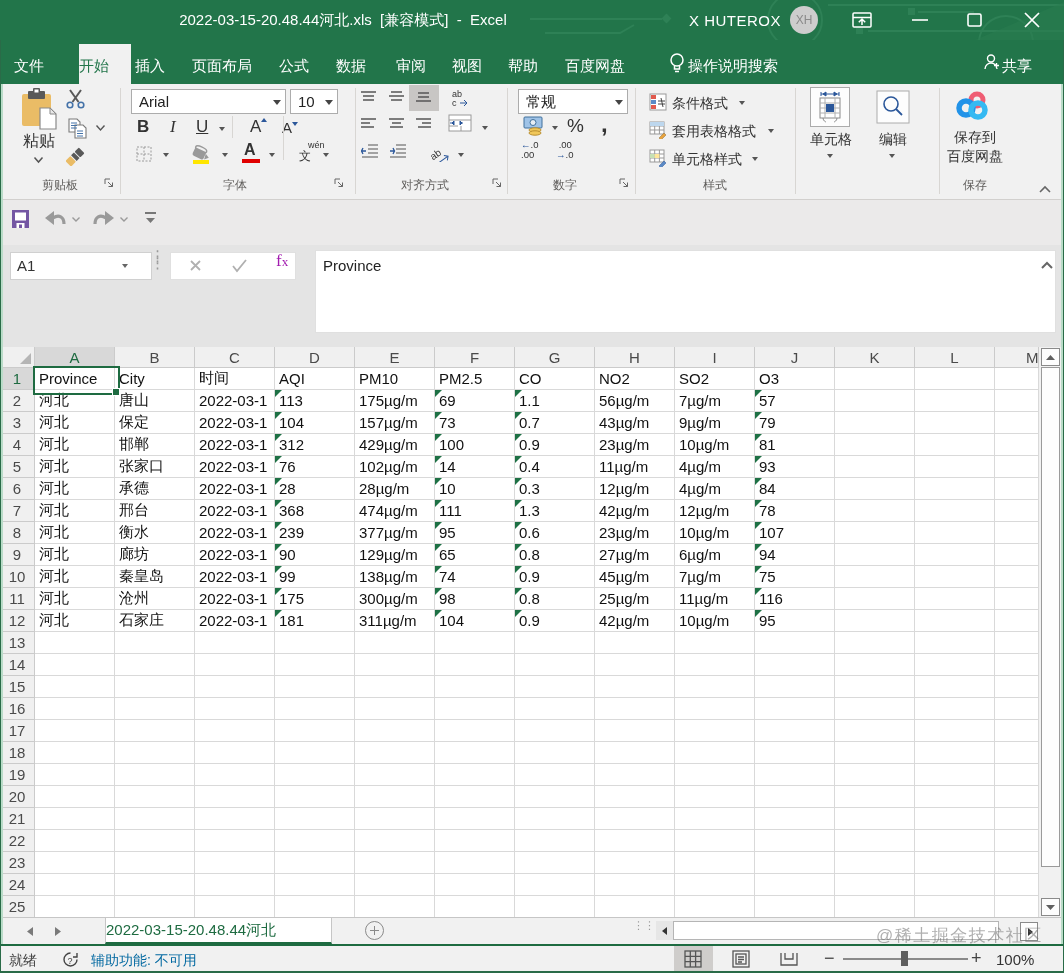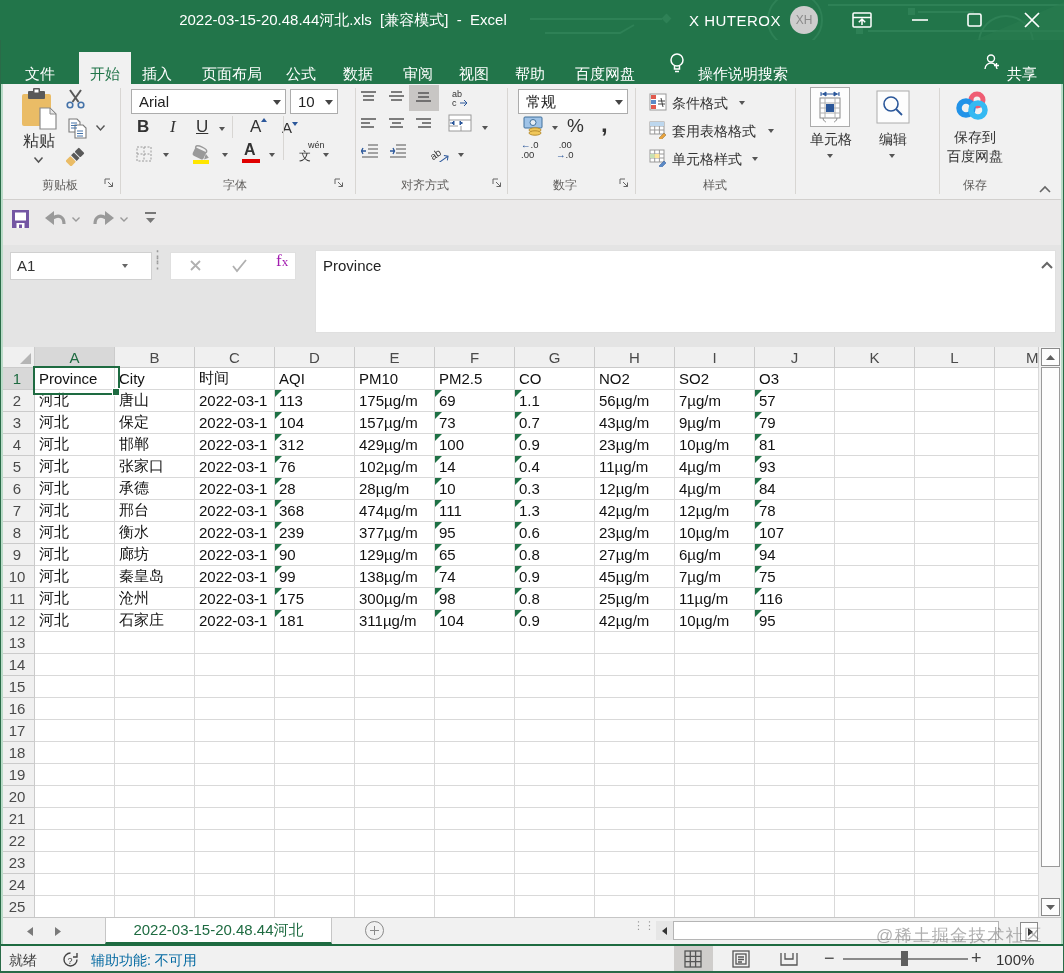--- a/index.html
+++ b/index.html
@@ -7,21 +7,21 @@
 .abs{position:absolute}
 
 #titlebar{position:absolute;left:0;top:0;width:1064px;height:40px;background:#22754a;overflow:hidden}
 #titlebar .ttl{position:absolute;left:0;width:686px;top:11px;text-align:center;color:#fff;font-size:15px}
 #titlebar .who{position:absolute;left:689px;top:12px;color:#fff;font-size:15px;letter-spacing:.5px}
 #avatar{position:absolute;left:790px;top:6px;width:28px;height:28px;border-radius:50%;background:#cdcdcd;
  color:#8a8a8a;font-size:12px;text-align:center;line-height:28px}
 .wbtn{position:absolute;top:0;width:44px;height:40px}
 
 #tabrow{position:absolute;left:0;top:40px;width:1064px;height:44px;background:#22754a}
-#tabrow .tab{position:absolute;top:12px;height:44px;line-height:44px;color:#fff;font-size:15px;text-align:center}
+#tabrow .tab{position:absolute;top:4px;height:44px;line-height:44px;color:#fff;font-size:15px;}
 #tabrow .sel{background:#f1f1f1;color:#22754a}
 
 #ribbon{position:absolute;left:0;top:84px;width:1064px;height:116px;background:#f1f1f1;border-bottom:1px solid #d2d0ce;box-sizing:border-box}
 .gsep{position:absolute;top:4px;height:106px;width:1px;background:#d8d6d3}
 .glabel{position:absolute;top:93px;font-size:12px;color:#605e5c;text-align:center}
 .glaunch{position:absolute;top:94px;width:10px;height:10px}
 .combo{position:absolute;background:#fff;border:1px solid #acacac;box-sizing:border-box;font-size:15px;color:#222}
 .combo .car{position:absolute;right:4px;top:50%;margin-top:-2px;width:0;height:0;border:4px solid transparent;border-top:5px solid #444}
 .rbtn-lbl{position:absolute;font-size:14px;color:#333;text-align:center}
 .caret{position:absolute;width:0;height:0;border:3.5px solid transparent;border-top:4.5px solid #555}
@@ -830,21 +830,21 @@
     <path d="M1 1 L5.5 6 L10 1 z" fill="#606060"></path>
   </svg>
 
 <div class="abs" style="left:0;top:917px;width:1064px;height:27px;background:#f1f1f1;border-top:1px solid #c6c6c6;box-sizing:border-box">
 <svg class="abs" style="left:25px;top:8px" width="10" height="11" viewBox="0 0 10 11">
       <path d="M8 1 L2 5.5 L8 10 z" fill="#7a7a7a"></path>
     </svg>
 <svg class="abs" style="left:53px;top:8px" width="10" height="11" viewBox="0 0 10 11">
       <path d="M2 1 L8 5.5 L2 10 z" fill="#7a7a7a"></path>
     </svg>
-<div class="abs" style="left:105px;top:0;width:227px;height:26px;background:#fff;border-left:1px solid #c6c6c6;border-right:1px solid #c6c6c6;border-bottom:2px solid #1e6b41;box-sizing:border-box;color:#1e6b41;font-size:15px;text-align:center;line-height:24px">2022-03-15-20.48.44河北</div>
+<div class="abs" style="left:105px;top:0;width:227px;height:26px;background:#fff;border-left:1px solid #c6c6c6;border-right:1px solid #c6c6c6;border-bottom:2px solid #1e6b41;box-sizing:border-box;color:#1e6b41;font-size:15px;text-align:left;line-height:24px">2022-03-15-20.48.44河北</div>
 <div class="abs" style="left:365px;top:3px;width:19px;height:19px;border:1px solid #8a8a8a;border-radius:50%;box-sizing:border-box">
       <span style="position:absolute;left:4px;top:8px;width:9px;height:1.4px;background:#8a8a8a"></span>
       <span style="position:absolute;left:7.8px;top:4px;width:1.4px;height:9px;background:#8a8a8a"></span>
     </div>
 <div class="abs" style="left:633px;top:5px;width:10px;height:16px;color:#9a9a9a;font-size:11px;line-height:5px">⋮⋮</div>
 <div class="abs" style="left:656px;top:3px;width:17px;height:19px;background:#e6e6e6"></div>
 <svg class="abs" style="left:660px;top:8px" width="9" height="10" viewBox="0 0 9 10">
       <path d="M7 1 L2 5 L7 9 z" fill="#333"></path>
     </svg>
 <div class="abs" style="left:673px;top:3px;width:326px;height:19px;background:#fff;border:1px solid #b5b5b5;box-sizing:border-box"></div>

